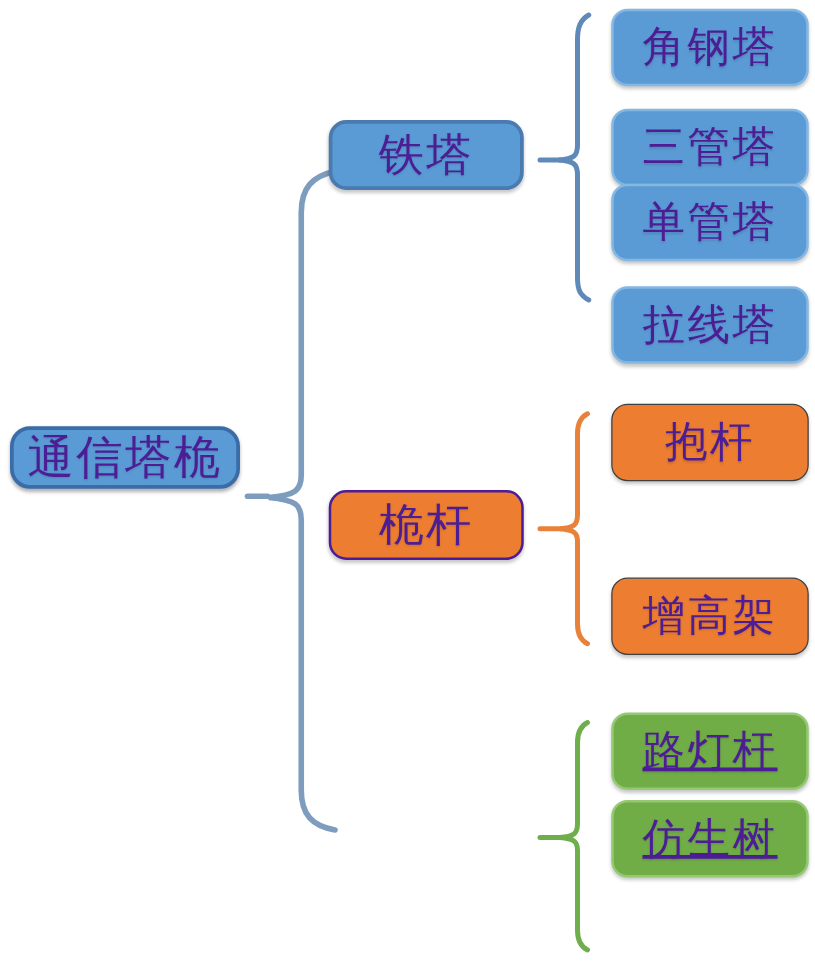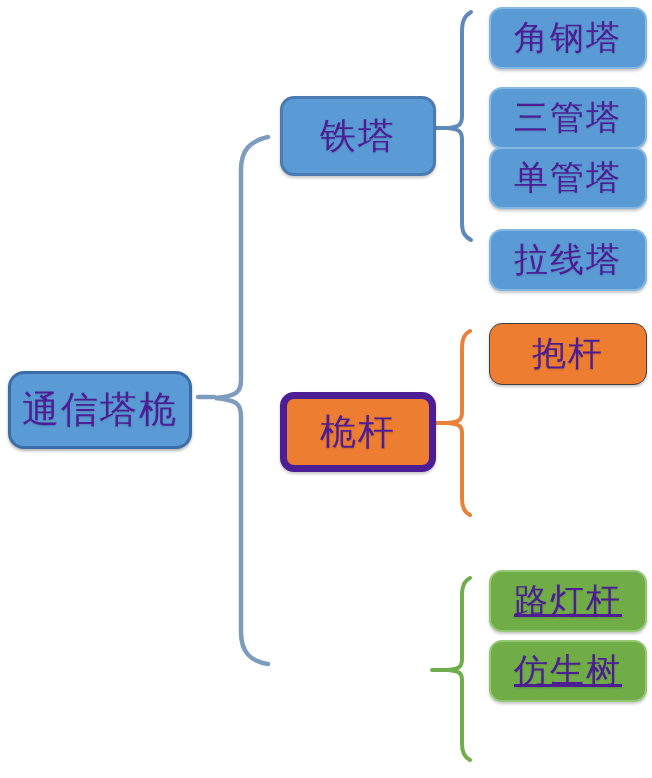--- a/index.html
+++ b/index.html
@@ -17,32 +17,32 @@
     color:#4c1d95;
     letter-spacing:2px;
     text-shadow:0 1px 2px rgba(0,0,0,0.15);
     box-sizing:border-box;
   }
   .fill-blue   { background:#5B9BD5; }
   .fill-orange { background:#ED7D31; }
   .fill-green  { background:#70AD47; }
 
   .root {
-    left:8px; top:371px; width:184px; height:78px;
+    left:8px; top:341px; width:184px; height:50px;
     border:3px solid #3A6CA8; border-radius:16px;
     font-size:37px;
     box-shadow:0 2px 3px rgba(0,0,0,0.30);
   }
   .mid {
-    left:280px; width:156px; height:80px;
+    left:263px; width:156px; height:56px;
     border-radius:14px; font-size:36px;
     box-shadow:0 2px 3px rgba(0,0,0,0.22);
   }
   .mid.b0 { top:96px;  border:3px solid #4A7AB0; }
-  .mid.b1 { top:392px; border:7px solid #4c1d95; }
+  .mid.b1 { top:392px; border:2px solid #4c1d95; }
   .mid.b2 { top:638px; border:3px solid #559136; }
 
   .child {
     left:489px; width:158px; height:62px;
     border-radius:13px; font-size:34px;
     box-shadow:0 2px 3px rgba(0,0,0,0.22);
   }
   .child.blue   { border:2px solid #85B7E3; }
   .child.orange { border:1px solid #404040; }
   .child.green  { border:2px solid #94C873;text-decoration:underline; }
@@ -84,17 +84,18 @@
 
   <div class="node mid b0 fill-blue">铁塔</div>
   <div class="node mid b1 fill-orange">桅杆</div>
 
   <div class="node child blue fill-blue" style="top:7px">角钢塔</div>
   <div class="node child blue fill-blue" style="top:87px">三管塔</div>
   <div class="node child blue fill-blue" style="top:147px">单管塔</div>
   <div class="node child blue fill-blue" style="top:229px">拉线塔</div>
 
   <div class="node child orange fill-orange" style="top:323px">抱杆</div>
+  <div class="node child orange fill-orange" style="top:462px">增高架</div>
 
   <div class="node child green fill-green" style="top:570px">路灯杆</div>
   <div class="node child green fill-green" style="top:640px">仿生树</div>
 
 </div>
 
 </body></html>

